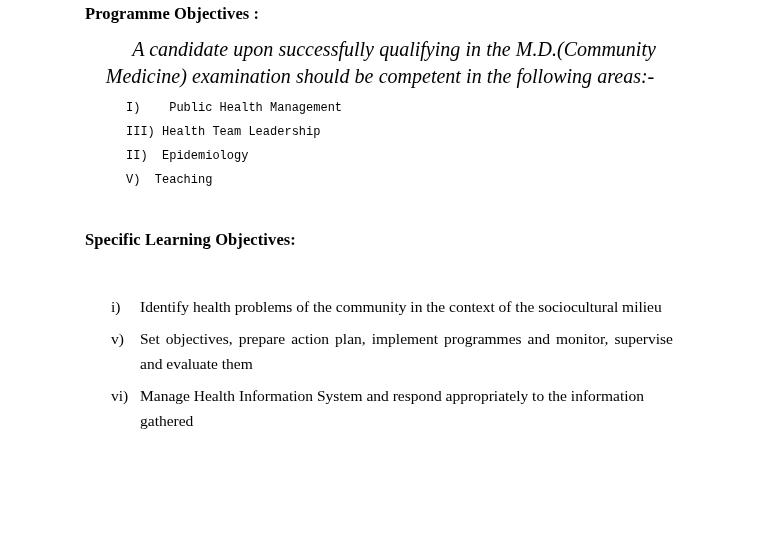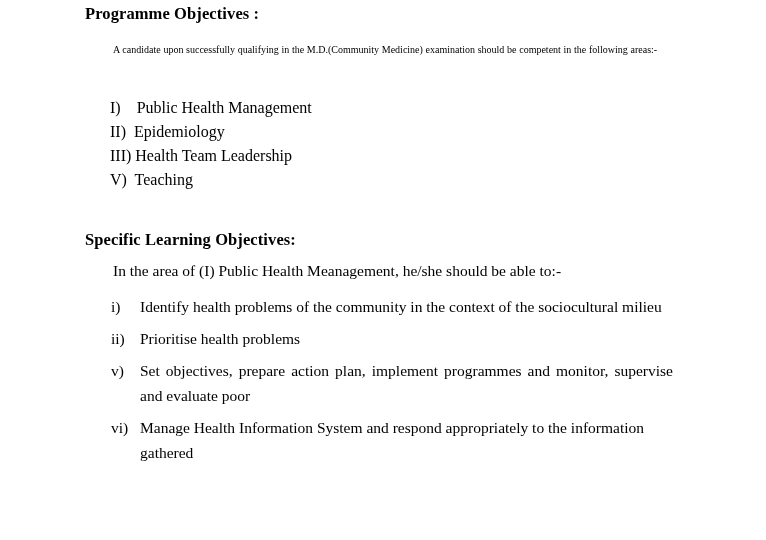--- a/index.html
+++ b/index.html
@@ -33,42 +33,44 @@
   }
 
   #heading-programme { top: 4px; }
   #heading-specific  { top: 230px; }
 
   
   .intro-para {
     position: absolute;
     left: 85px;
     width: 590px;
-    font-size: 10px;
+    font-size: 20px;
     line-height: 27px;
     text-indent: 28px;
-    text-align: left;
+    text-align: center;
     word-spacing: 0.2px;
+    font-style: italic;
   }
   #intro-programme { top: 36px; }
 
   .intro-line {
     position: absolute;
     left: 113px;
     font-size: 15.5px;
     white-space: pre;
   }
   #intro-specific { top: 262px; }
 
   
   .upper-list {
     position: absolute;
-    left: 110px;
+    left: 126px;
     top: 96px;
-    font-size: 16px;
+    font-size: 12px;
+    font-family: Liberation Mono, monospace;
   }
   .upper-list .u-item {
     height: 24px;
     line-height: 24px;
     white-space: pre;
   }
 
   
   .lower-list {
     position: absolute;
@@ -101,46 +103,41 @@
 <body>
 
 <div class="page">
 
   <div class="heading" id="heading-programme">Programme Objectives :</div>
 
   <div class="intro-para" id="intro-programme">A candidate upon successfully qualifying in the M.D.(Community Medicine) examination should be competent in the following areas:-</div>
 
   <div class="upper-list">
     <div class="u-item">I)    Public Health Management</div>
+    <div class="u-item">III) Health Team Leadership</div>
     <div class="u-item">II)  Epidemiology</div>
-    <div class="u-item">III) Health Team Leadership</div>
     <div class="u-item">V)  Teaching</div>
   </div>
 
   <div class="heading" id="heading-specific">Specific Learning Objectives:</div>
 
-  <div class="intro-line" id="intro-specific">In the area of (I) Public Health Meanagement, he/she should be able to:-</div>
 
   <div class="lower-list">
 
     <div class="l-item">
       <span class="l-marker">i)</span>
       <span class="l-text">Identify health problems of the community in the context of the sociocultural milieu</span>
     </div>
 
-    <div class="l-item">
-      <span class="l-marker">ii)</span>
-      <span class="l-text">Prioritise health problems</span>
-    </div>
 
 
 
     <div class="l-item justified">
       <span class="l-marker">v)</span>
-      <span class="l-text">Set objectives, prepare action plan, implement programmes and monitor, supervise and evaluate poor</span>
+      <span class="l-text">Set objectives, prepare action plan, implement programmes and monitor, supervise and evaluate them</span>
     </div>
 
     <div class="l-item">
       <span class="l-marker">vi)</span>
       <span class="l-text">Manage Health Information System and respond appropriately to the information gathered</span>
     </div>
 
   </div>
 
 </div>

